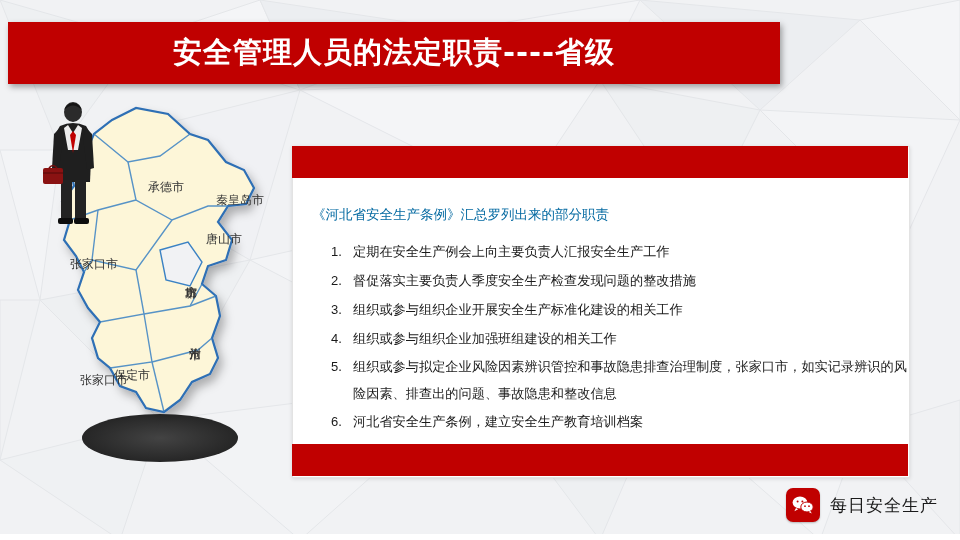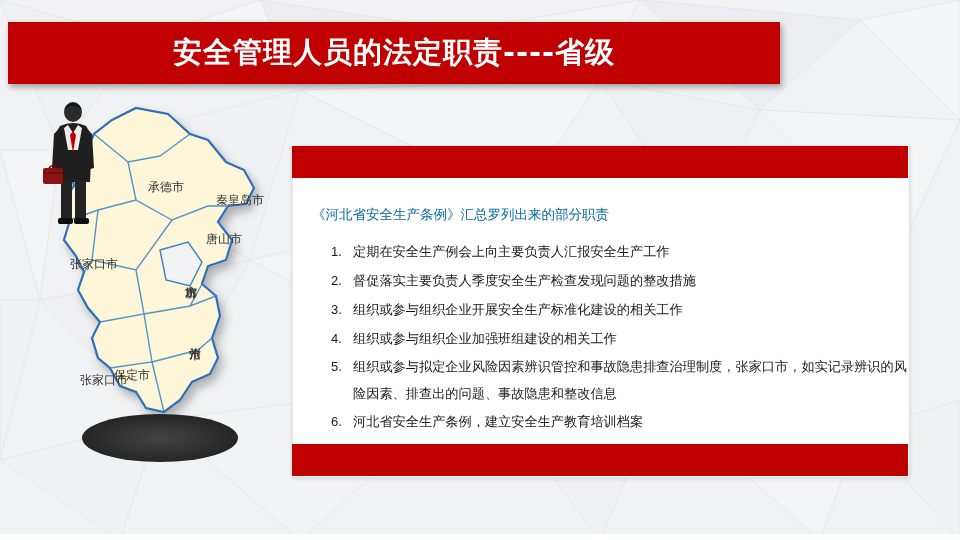--- a/index.html
+++ b/index.html
@@ -242,15 +242,30 @@
     <ol class="duties">
       <li>定期在安全生产例会上向主要负责人汇报安全生产工作</li>
       <li>督促落实主要负责人季度安全生产检查发现问题的整改措施</li>
       <li>组织或参与组织企业开展安全生产标准化建设的相关工作</li>
       <li>组织或参与组织企业加强班组建设的相关工作</li>
       <li class="wrap">组织或参与拟定企业风险因素辨识管控和事故隐患排查治理制度，张家口市，如实记录辨识的风险因素、排查出的问题、事故隐患和整改信息</li>
       <li>河北省安全生产条例，建立安全生产教育培训档案</li>
     </ol>
   </div>
 
+  <div class="footer-brand">
+    <span class="wechat-badge">
+      <svg width="22" height="18" viewBox="0 0 22 18">
+        <ellipse cx="8" cy="6.5" rx="7.4" ry="6" fill="#ffffff"></ellipse>
+        <path d="M4,12 l-1.6,3.2 l3.8,-1.9 Z" fill="#ffffff"></path>
+        <circle cx="5.6" cy="5.4" r="1" fill="#c00000"></circle>
+        <circle cx="10.4" cy="5.4" r="1" fill="#c00000"></circle>
+        <ellipse cx="15" cy="11" rx="6.2" ry="5" fill="#ffffff" stroke="#c00000" stroke-width="1"></ellipse>
+        <path d="M18.4,15 l1.4,2.6 l-3.2,-1.5 Z" fill="#ffffff"></path>
+        <circle cx="13" cy="10.2" r="0.85" fill="#c00000"></circle>
+        <circle cx="17" cy="10.2" r="0.85" fill="#c00000"></circle>
+      </svg>
+    </span>
+    <span class="footer-text">每日安全生产</span>
+  </div>
 
   <div class="bottom-strip"></div>
 </div>
 
 </body></html>

